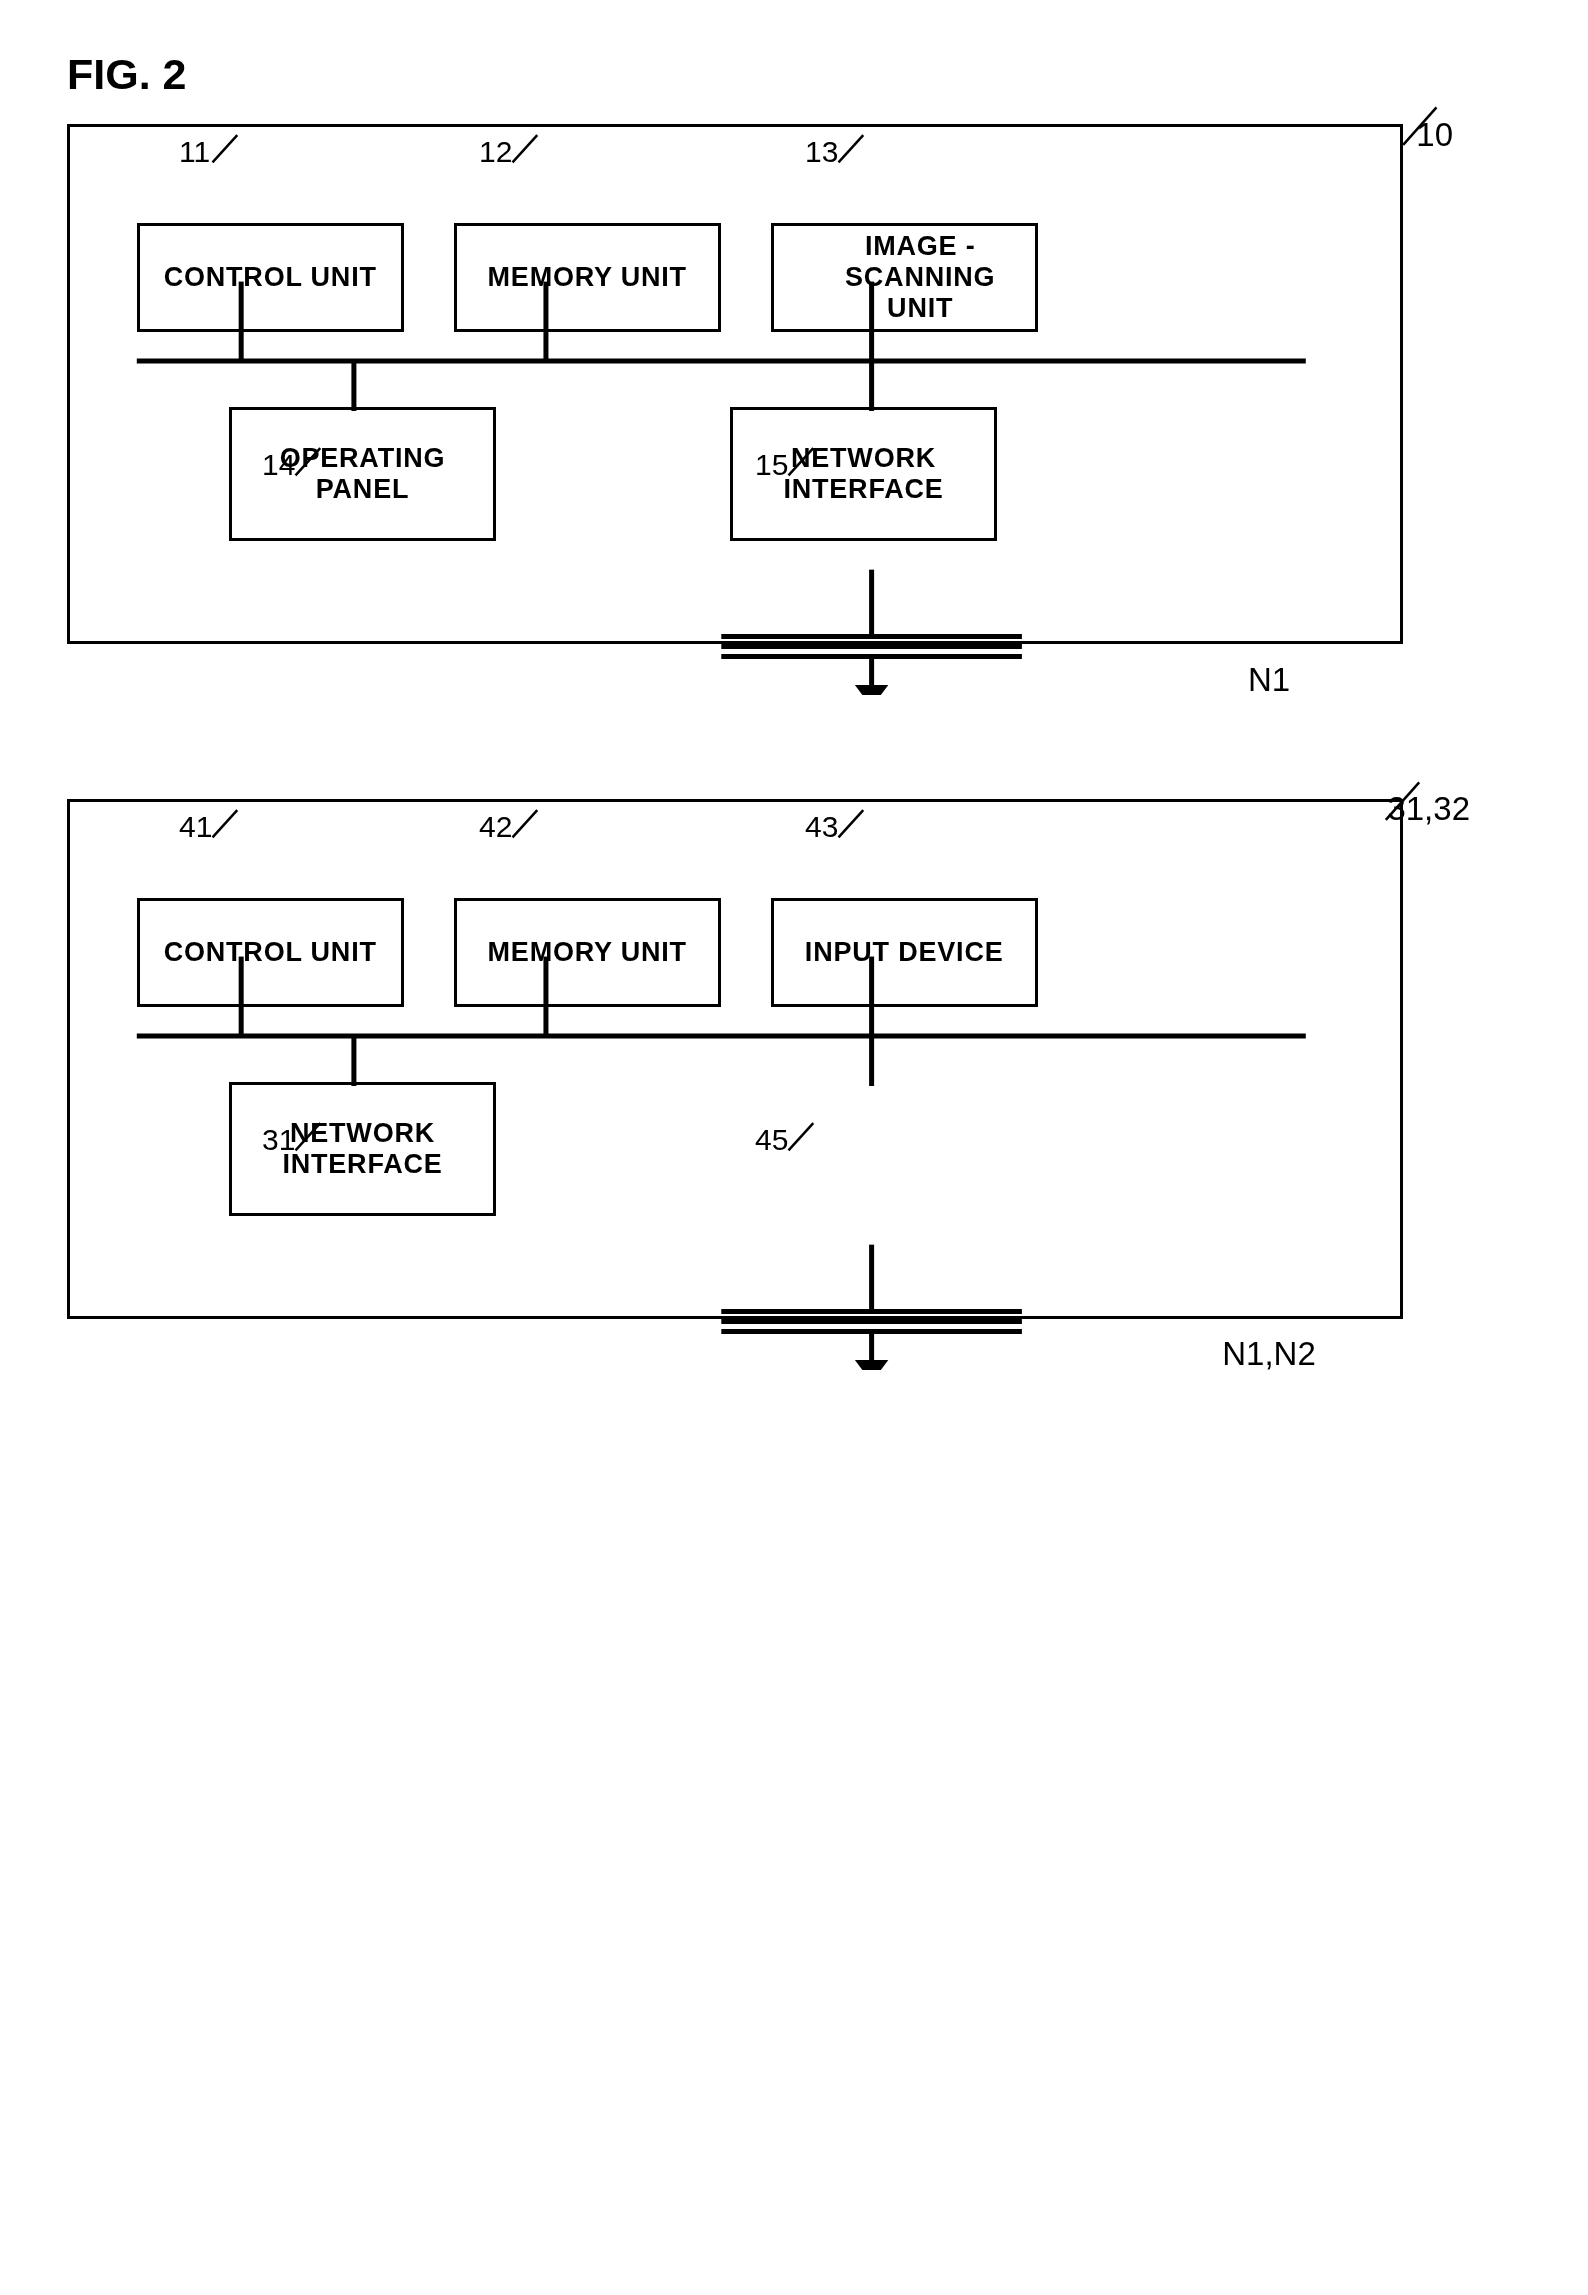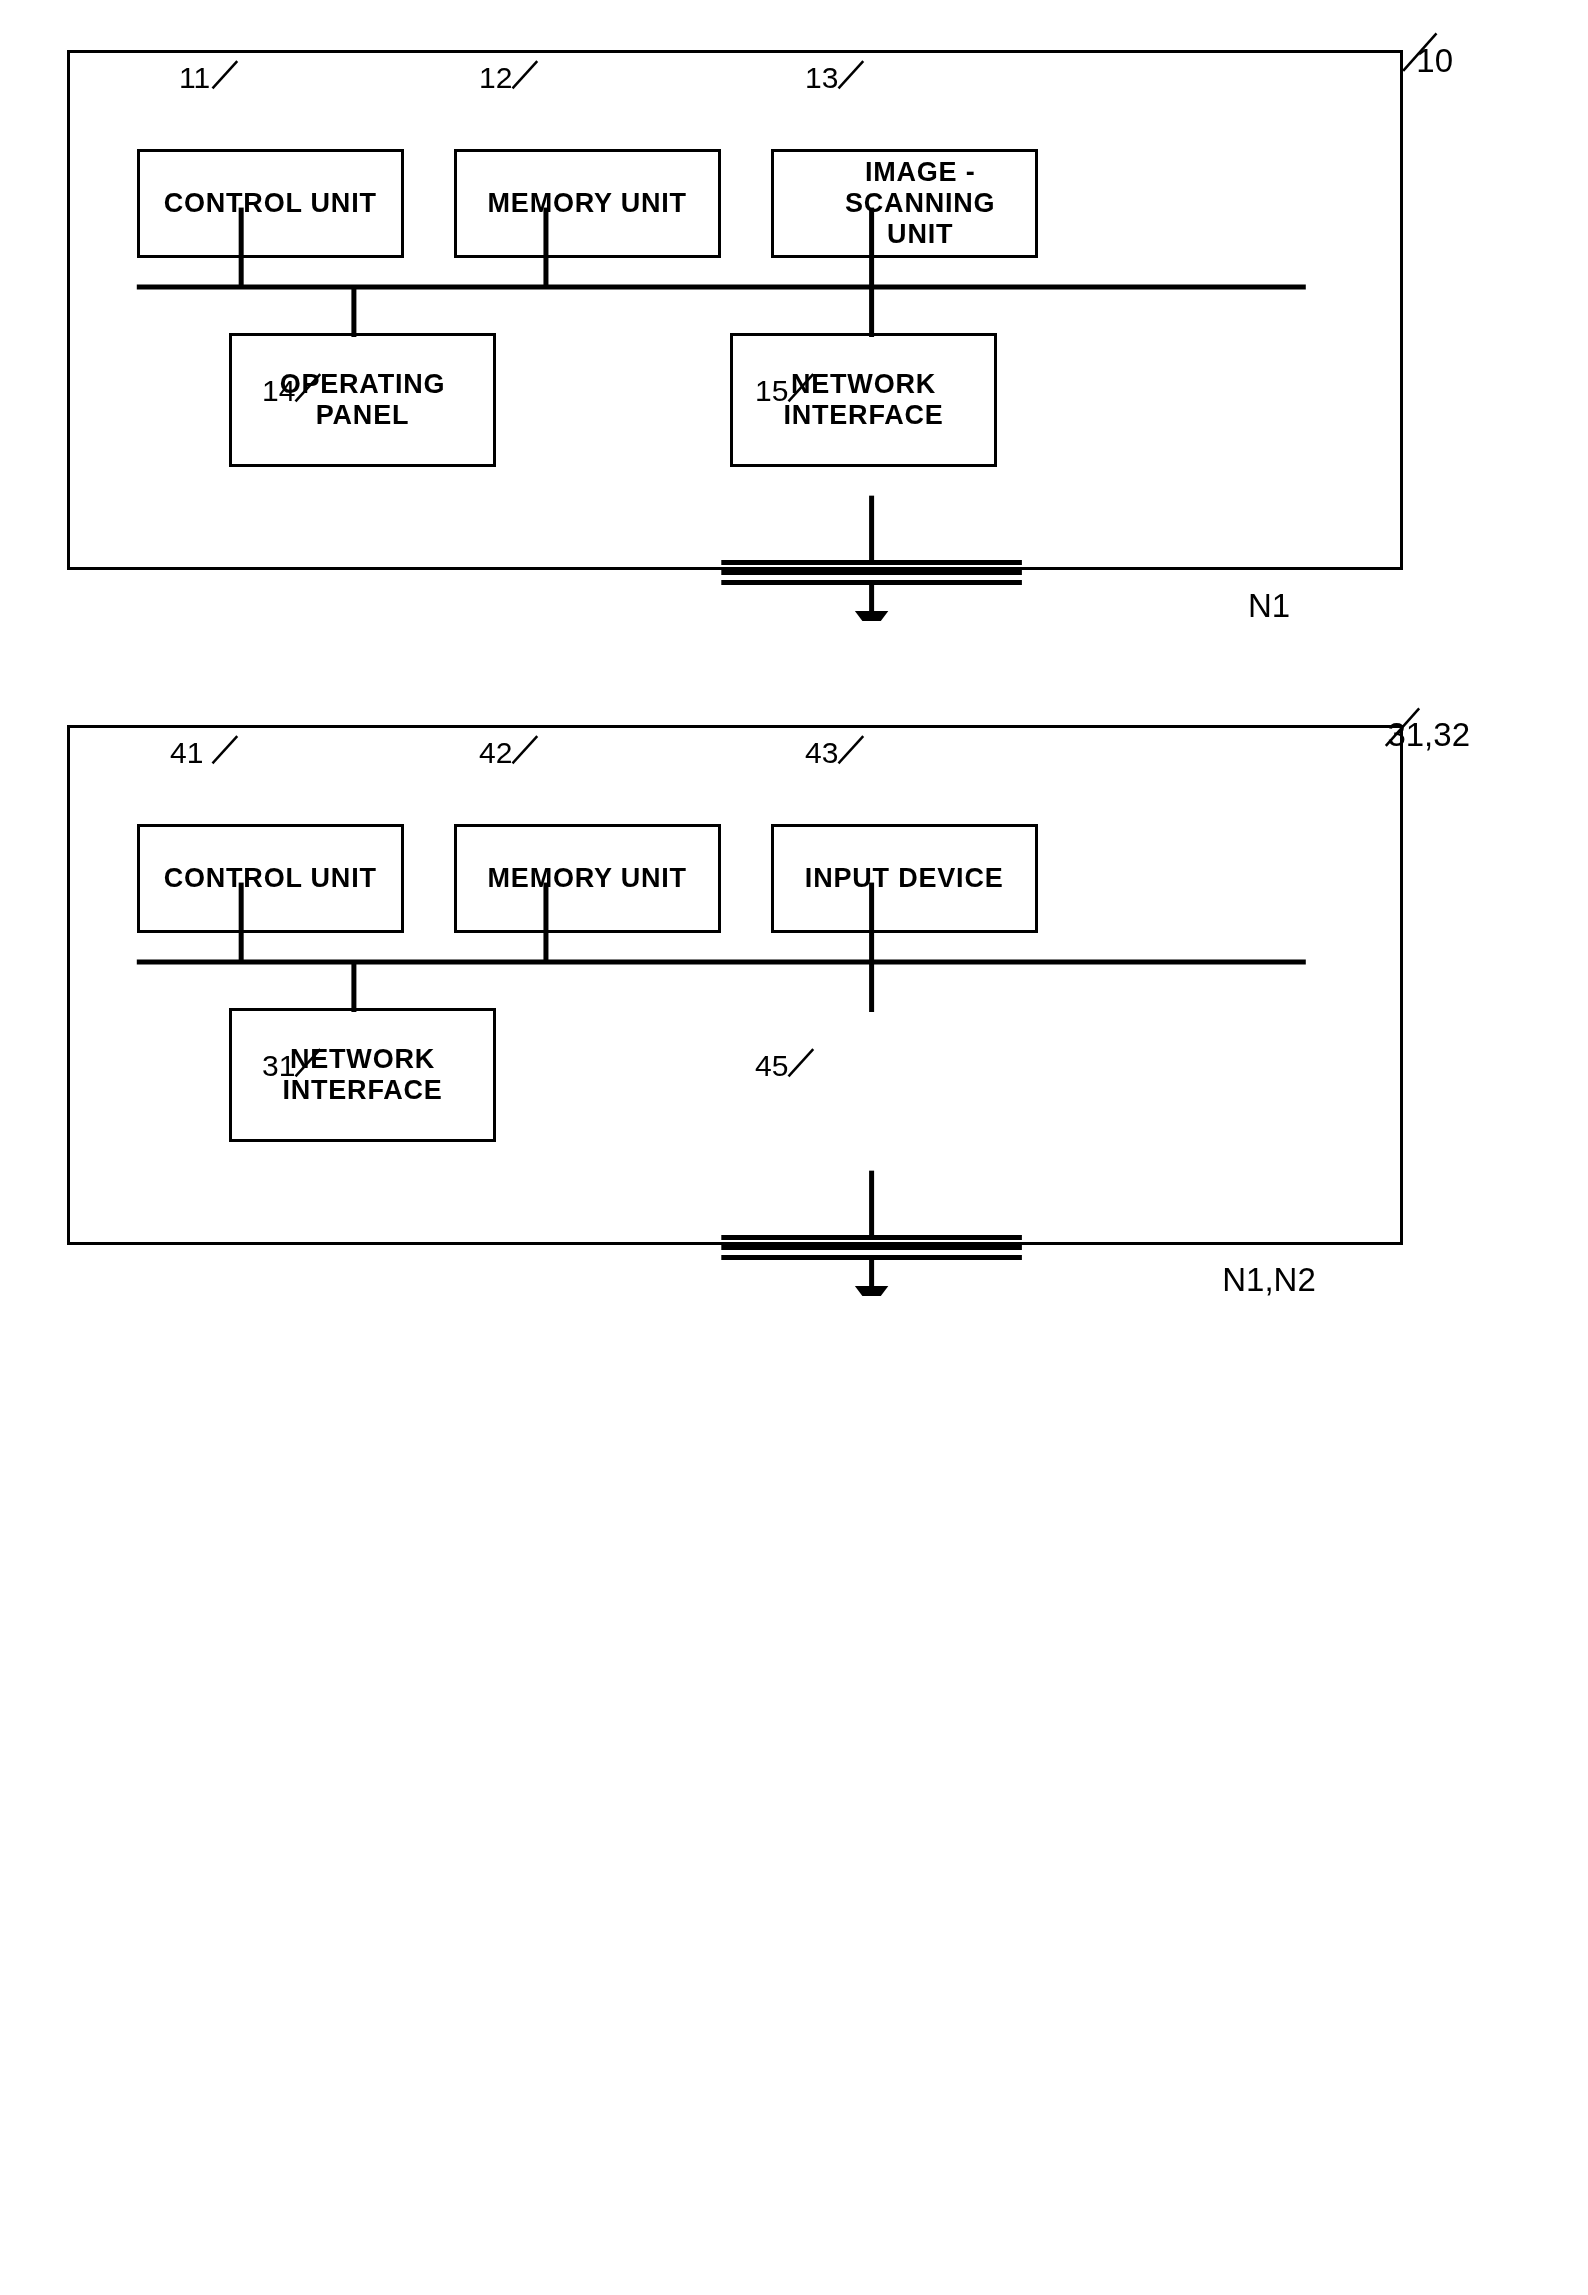--- a/index.html
+++ b/index.html
@@ -50,20 +50,21 @@
       position: absolute;
       top: 0;
       left: 0;
       pointer-events: none;
     }
   </style>
 </head>
 <body>
 
 <div class="figure" id="fig2">
+  <div class="figure-label">FIG. 2</div>
   
   <div style="position:relative; display:inline-block;">
     
     <div style="position:absolute; top:-8.4px; right:-50px; font-size:33px;">10</div>
     
     <svg style="position:absolute; top:-25px; right:-42px; width:67px; height:50px;" viewBox="0 0 80 60" width="67" height="50">
       <line x1="70" y1="10" x2="30" y2="55" stroke="#000" stroke-width="3"></line>
     </svg>
 
     <div class="diagram-outer" style="position:relative;">
@@ -187,21 +188,21 @@
 
         <line x1="780" y1="610" x2="1140" y2="610" stroke="#000" stroke-width="6"></line>
         <line x1="780" y1="622" x2="1140" y2="622" stroke="#000" stroke-width="6"></line>
         <line x1="780" y1="634" x2="1140" y2="634" stroke="#000" stroke-width="6"></line>
 
         <line x1="960" y1="634" x2="960" y2="680" stroke="#000" stroke-width="6"></line>
         <polygon points="940,668 960,695 980,668" fill="#000"></polygon>
       </svg>
 
       
-      <div style="position:absolute; top:8.4px; left:100px; font-size:30px;">41</div>
+      <div style="position:absolute; top:8.4px; left:109px; font-size:30px;">41</div>
       <svg style="position:absolute; top:4.2px; left:134px; width:50px; height:33px;" viewBox="0 0 60 40" width="50" height="33">
           <line x1="40" y1="5" x2="10" y2="38" stroke="#000" stroke-width="3"></line>
         </svg>
       
       <div style="position:absolute; top:8.4px; left:409px; font-size:30px;text-align:center;">42</div>
       <svg style="position:absolute; top:4.2px; left:434px; width:50px; height:33px;" viewBox="0 0 60 40" width="50" height="33">
           <line x1="40" y1="5" x2="10" y2="38" stroke="#000" stroke-width="3"></line>
         </svg>
       
       <div style="position:absolute; top:8.4px; left:735px; font-size:30px;">43</div>

